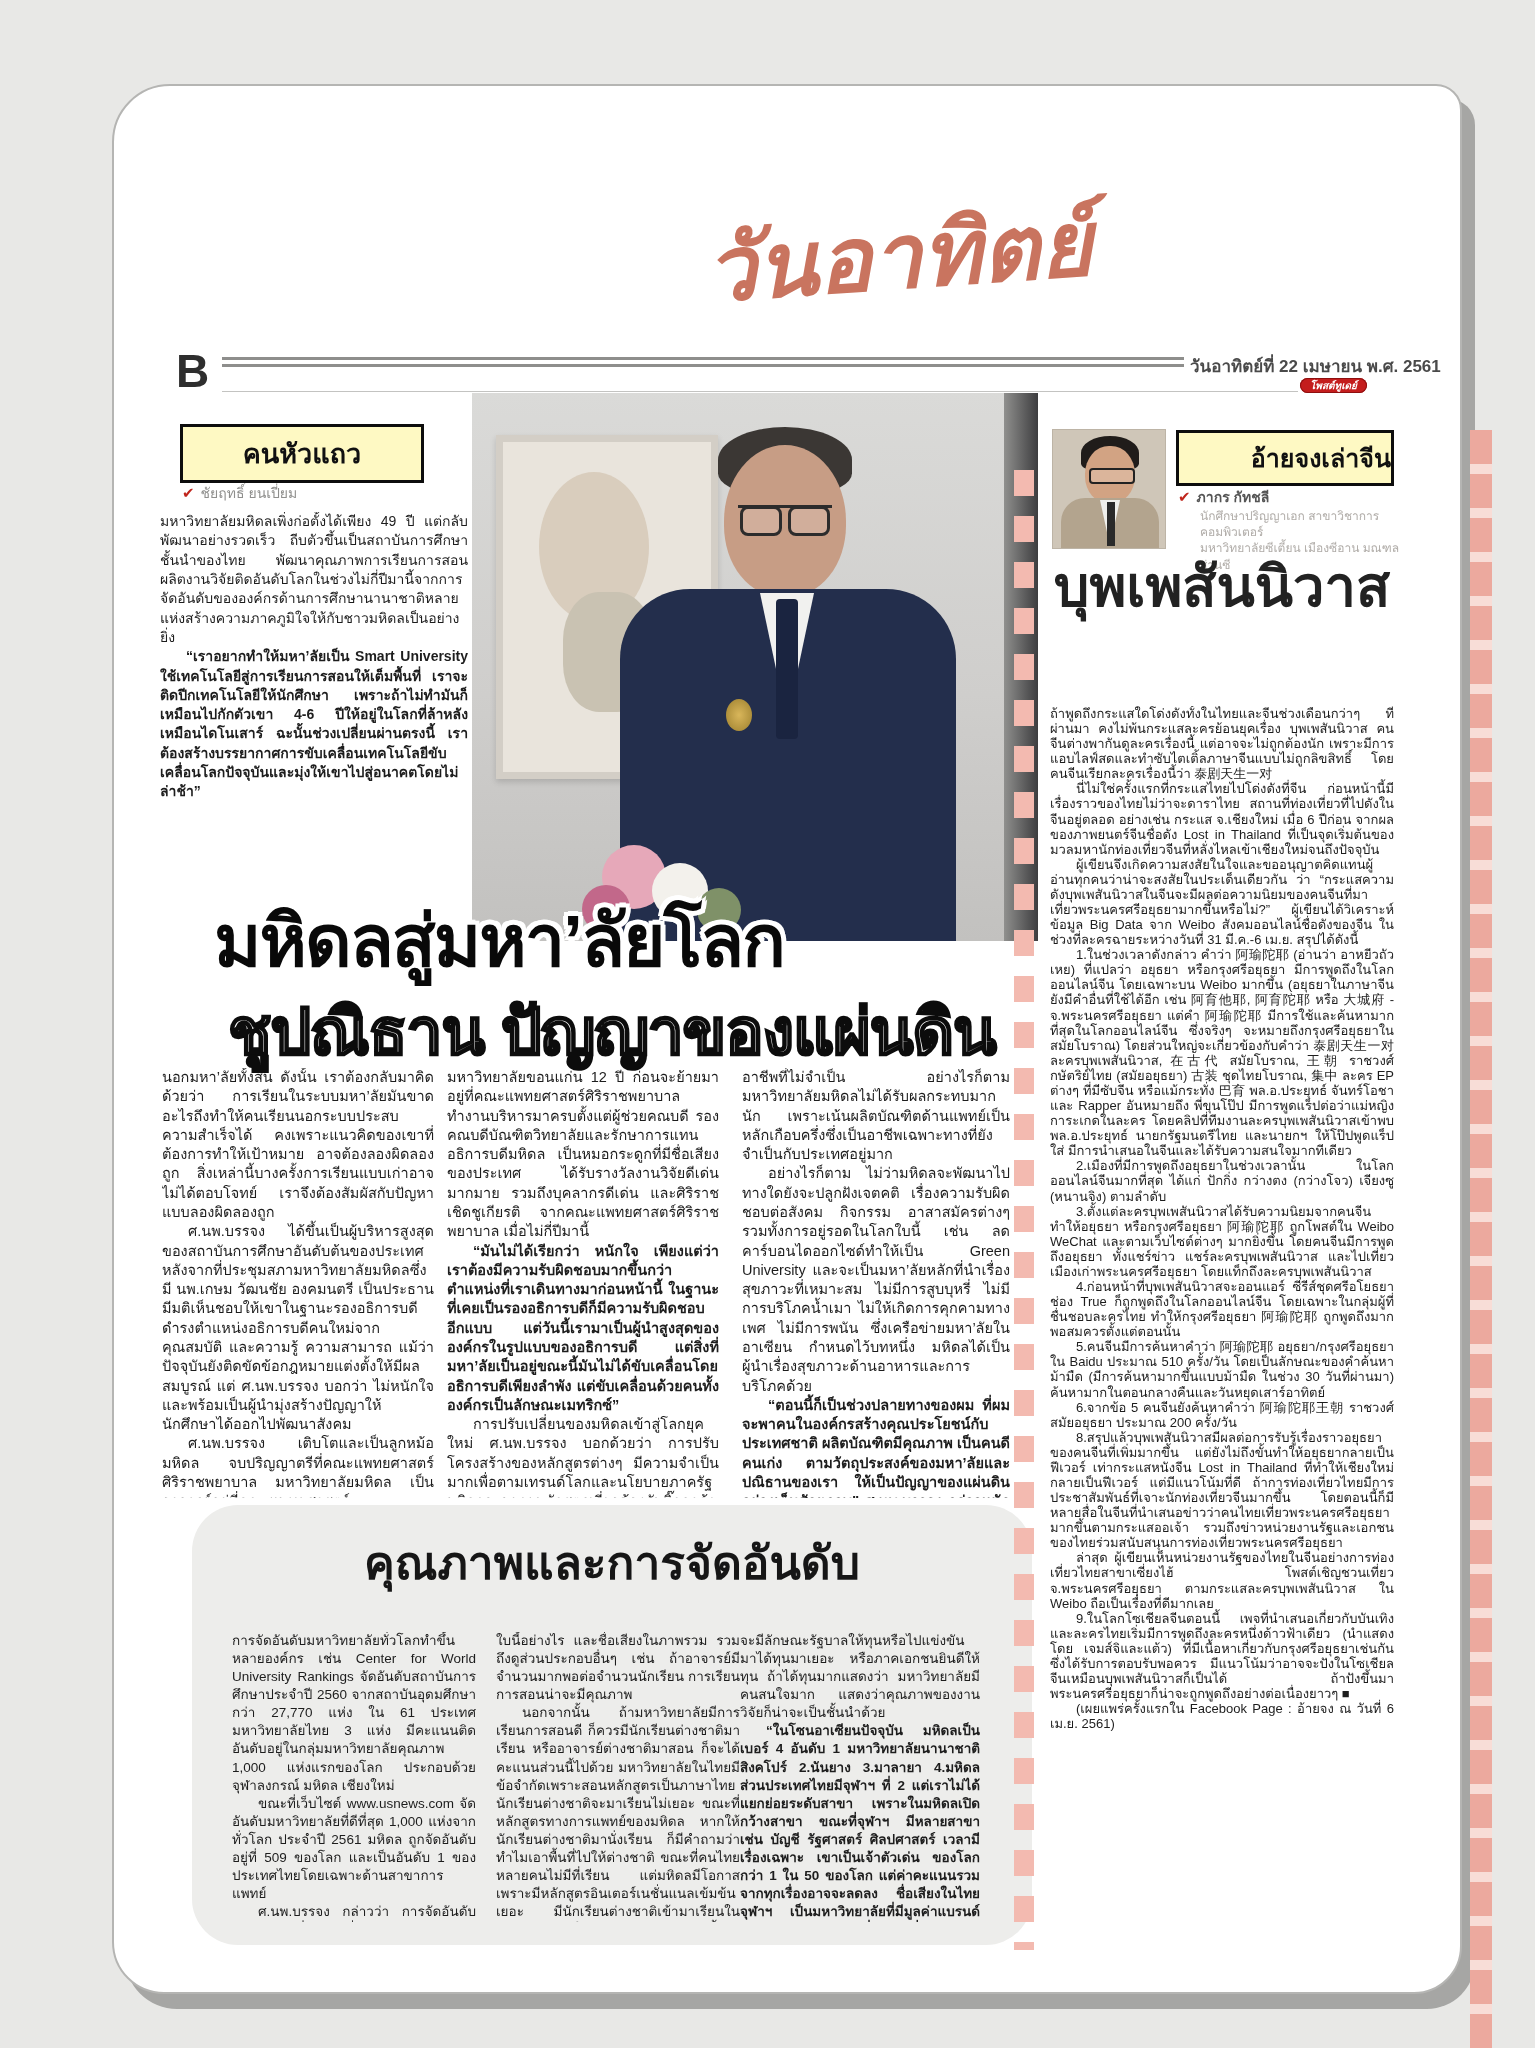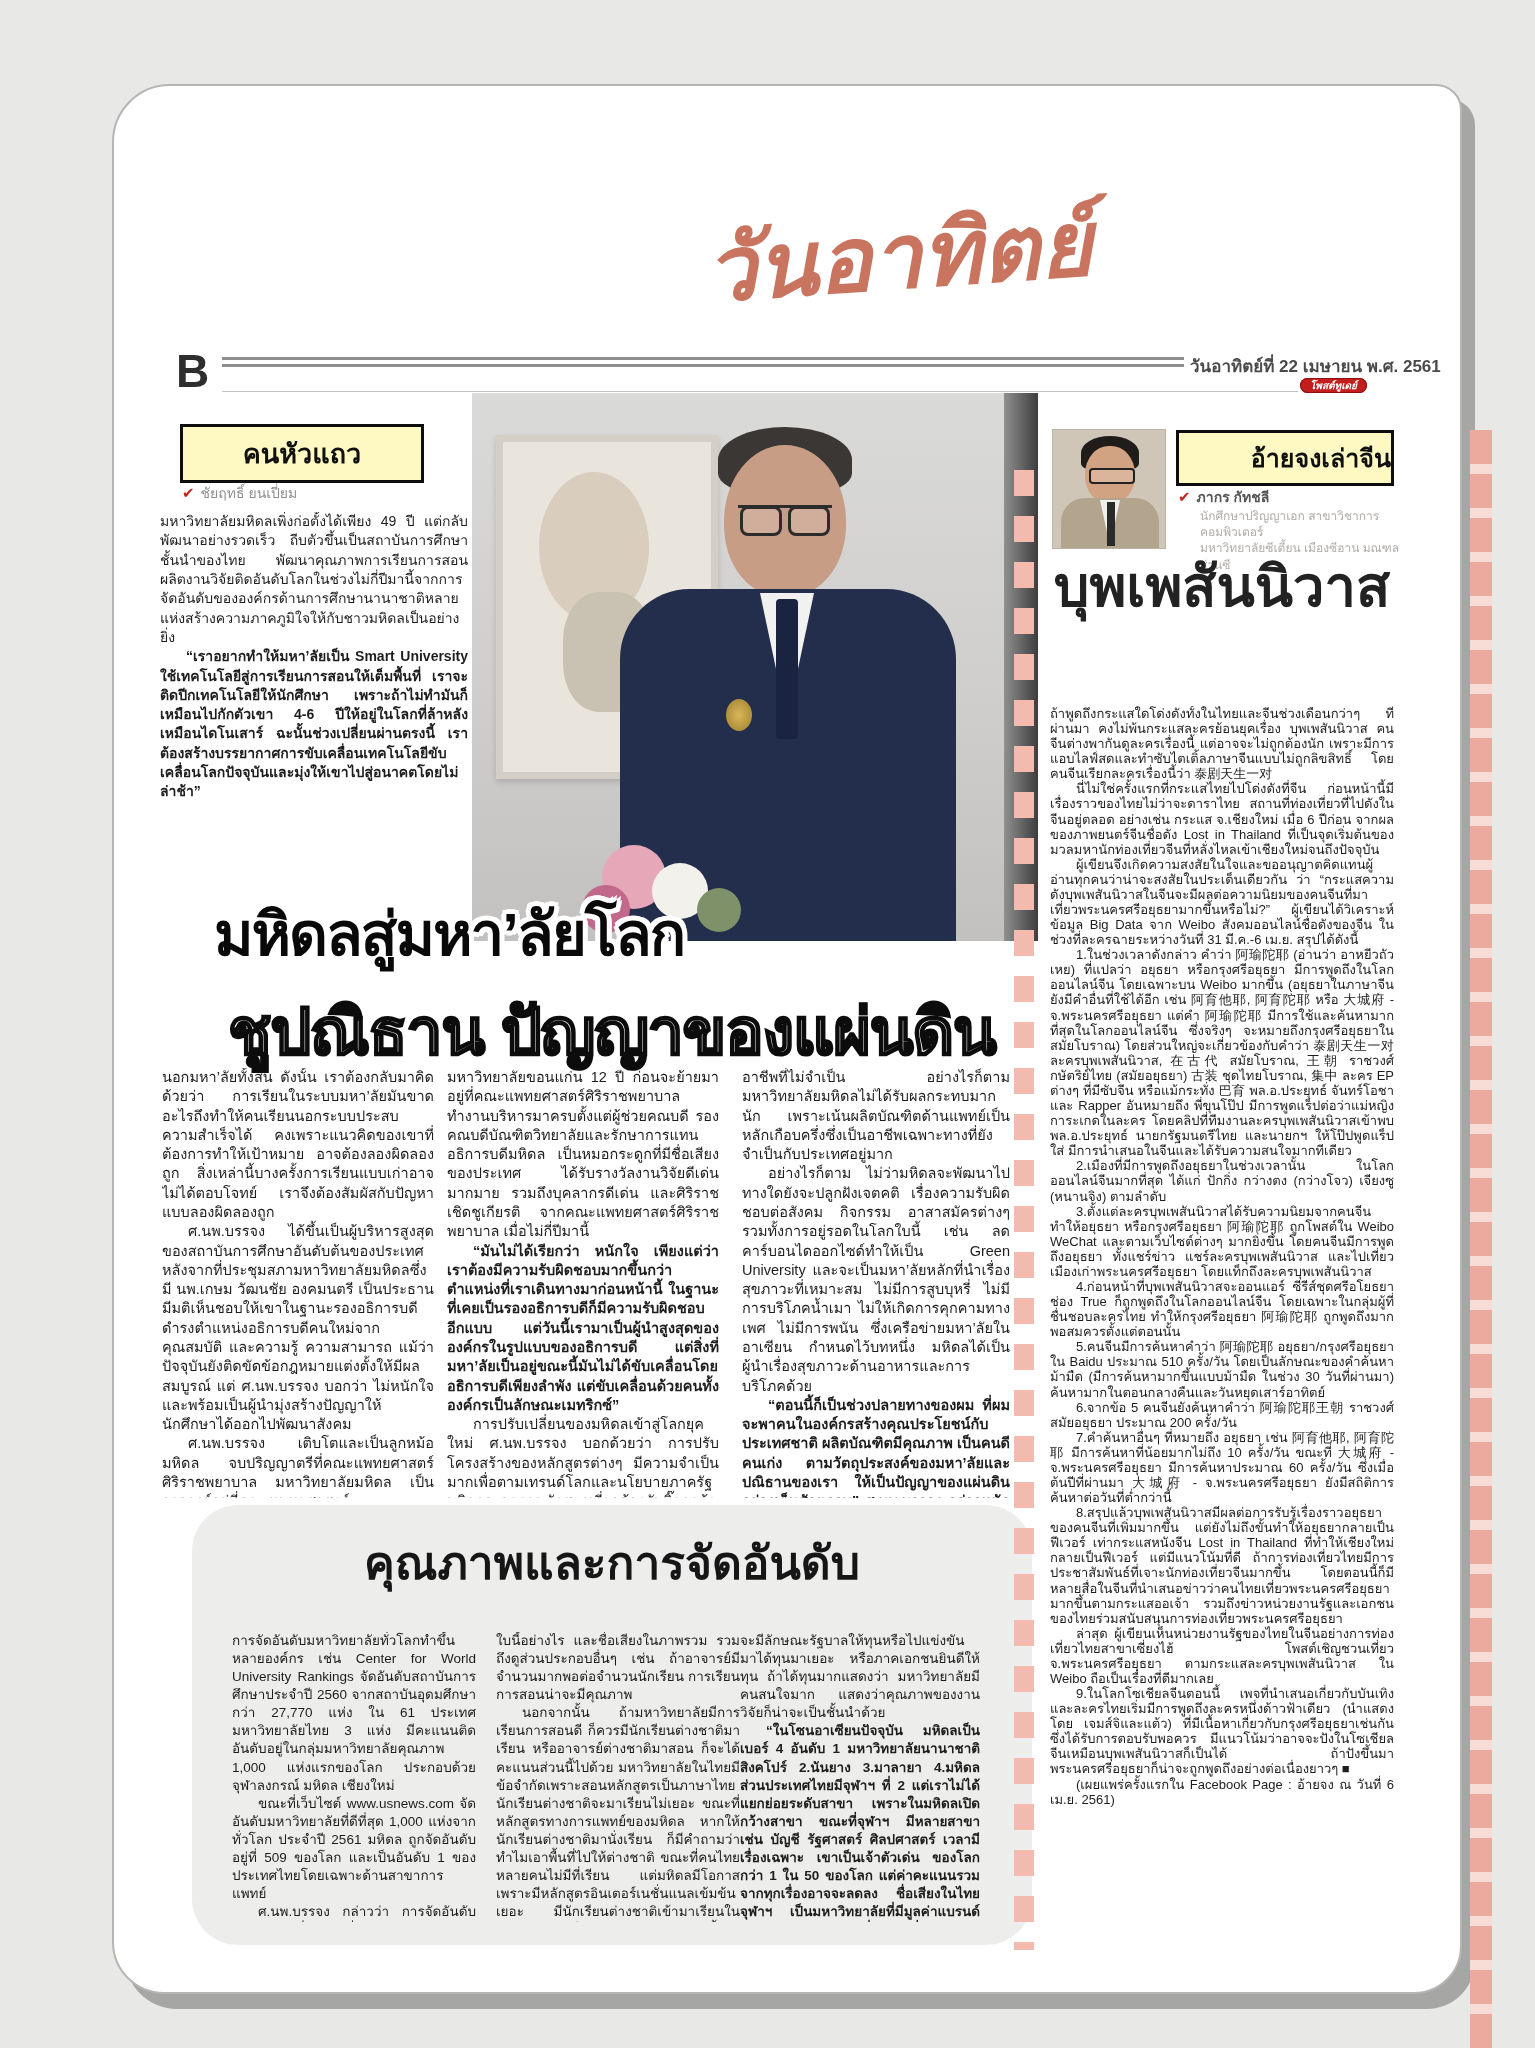--- a/index.html
+++ b/index.html
@@ -21,21 +21,21 @@
                 font-size:27px;padding:5px 0;color:#111;}
   .byline{font-size:14px;color:#8f8f8d;white-space:nowrap;}
   .byline .check{color:#c0251c;font-size:15px;margin-right:6px;}
   .byline b{color:#555;}
   .byline-sub{font-size:12px;color:#b0aca8;line-height:1.35;}
   .body-text{font-size:14px;line-height:1.38;text-align:justify;color:#1d1d1d;overflow:hidden;word-break:break-word;}
   .body-text p{margin:0;text-indent:26px;}
   .body-text p:first-child{text-indent:0;}
   .body-text p.q{font-weight:bold;}
   .main-col{font-size:14.5px;line-height:1.33;}
-  .headline{font-size:60px;font-weight:900;color:#090909;line-height:1;white-space:nowrap;letter-spacing:-2px;
+  .headline{font-size:72px;font-weight:900;color:#090909;line-height:1;white-space:nowrap;letter-spacing:-2px;
     text-shadow:-4px -4px 0 #fff,4px -4px 0 #fff,-4px 4px 0 #fff,4px 4px 0 #fff,0 -5px 0 #fff,0 5px 0 #fff,-5px 0 0 #fff,5px 0 0 #fff;}
   .subheadline{font-size:64px;font-weight:800;color:#fff;line-height:1;white-space:nowrap;letter-spacing:-1px;
     -webkit-text-stroke:2.5px #0c0c0c;text-shadow:0 0 1px #000;}
   .china-headline{font-size:56px;font-weight:800;color:#222;text-align:center;line-height:1.12;}
   .china-text{font-size:13px;line-height:1.16;}
   .box{background:#ededeb;border-radius:46px;}
   .box-heading{font-size:46px;font-weight:800;color:#161616;text-align:center;line-height:1;}
   .box-col{font-size:13.5px;line-height:1.34;}
   .dash-strip{background:repeating-linear-gradient(180deg,#f3bab0 0 26px,rgba(243,186,176,0) 26px 46px);}
   .salmon-strip{background:repeating-linear-gradient(180deg,#eca99e 0 34px,#f8ddd7 34px 44px);}
@@ -171,20 +171,19 @@
   <div class="abs body-text china-text" style="left:1050px;top:706px;width:344px;height:1248px;">
       <p>ถ้าพูดถึงกระแสใดโด่งดังทั้งในไทยและจีนช่วงเดือนกว่าๆ ที่ผ่านมา คงไม่พ้นกระแสละครย้อนยุคเรื่อง บุพเพสันนิวาส คนจีนต่างพากันดูละครเรื่องนี้ แต่อาจจะไม่ถูกต้องนัก เพราะมีการแอบไลฟ์สดและทำซับไตเติ้ลภาษาจีนแบบไม่ถูกลิขสิทธิ์ โดยคนจีนเรียกละครเรื่องนี้ว่า 泰剧天生一对</p>
       <p>นี่ไม่ใช่ครั้งแรกที่กระแสไทยไปโด่งดังที่จีน ก่อนหน้านี้มีเรื่องราวของไทยไม่ว่าจะดาราไทย สถานที่ท่องเที่ยวที่ไปดังในจีนอยู่ตลอด อย่างเช่น กระแส จ.เชียงใหม่ เมื่อ 6 ปีก่อน จากผลของภาพยนตร์จีนชื่อดัง Lost in Thailand ที่เป็นจุดเริ่มต้นของมวลมหานักท่องเที่ยวจีนที่หลั่งไหลเข้าเชียงใหม่จนถึงปัจจุบัน</p>
       <p>ผู้เขียนจึงเกิดความสงสัยในใจและขออนุญาตคิดแทนผู้อ่านทุกคนว่าน่าจะสงสัยในประเด็นเดียวกัน ว่า “กระแสความดังบุพเพสันนิวาสในจีนจะมีผลต่อความนิยมของคนจีนที่มาเที่ยวพระนครศรีอยุธยามากขึ้นหรือไม่?” ผู้เขียนได้วิเคราะห์ข้อมูล Big Data จาก Weibo สังคมออนไลน์ชื่อดังของจีน ในช่วงที่ละครฉายระหว่างวันที่ 31 มี.ค.-6 เม.ย. สรุปได้ดังนี้</p>
       <p>1.ในช่วงเวลาดังกล่าว คำว่า 阿瑜陀耶 (อ่านว่า อาหยีวถัวเหย) ที่แปลว่า อยุธยา หรือกรุงศรีอยุธยา มีการพูดถึงในโลกออนไลน์จีน โดยเฉพาะบน Weibo มากขึ้น (อยุธยาในภาษาจีนยังมีคำอื่นที่ใช้ได้อีก เช่น 阿育他耶, 阿育陀耶 หรือ 大城府 - จ.พระนครศรีอยุธยา แต่คำ 阿瑜陀耶 มีการใช้และค้นหามากที่สุดในโลกออนไลน์จีน ซึ่งจริงๆ จะหมายถึงกรุงศรีอยุธยาในสมัยโบราณ) โดยส่วนใหญ่จะเกี่ยวข้องกับคำว่า 泰剧天生一对 ละครบุพเพสันนิวาส, 在古代 สมัยโบราณ, 王朝 ราชวงศ์กษัตริย์ไทย (สมัยอยุธยา) 古装 ชุดไทยโบราณ, 集中 ละคร EP ต่างๆ ที่มีซับจีน หรือแม้กระทั่ง 巴育 พล.อ.ประยุทธ์ จันทร์โอชา และ Rapper อันหมายถึง พี่ขุนโป๊ป มีการพูดแร็ปต่อว่าแม่หญิงการะเกดในละคร โดยคลิปที่ทีมงานละครบุพเพสันนิวาสเข้าพบ พล.อ.ประยุทธ์ นายกรัฐมนตรีไทย และนายกฯ ให้โป๊ปพูดแร็ปใส่ มีการนำเสนอในจีนและได้รับความสนใจมากทีเดียว</p>
       <p>2.เมืองที่มีการพูดถึงอยุธยาในช่วงเวลานั้น ในโลกออนไลน์จีนมากที่สุด ได้แก่ ปักกิ่ง กว่างตง (กว่างโจว) เจียงซู (หนานจิง) ตามลำดับ</p>
       <p>3.ตั้งแต่ละครบุพเพสันนิวาสได้รับความนิยมจากคนจีน ทำให้อยุธยา หรือกรุงศรีอยุธยา 阿瑜陀耶 ถูกโพสต์ใน Weibo WeChat และตามเว็บไซต์ต่างๆ มากยิ่งขึ้น โดยคนจีนมีการพูดถึงอยุธยา ทั้งแชร์ข่าว แชร์ละครบุพเพสันนิวาส และไปเที่ยวเมืองเก่าพระนครศรีอยุธยา โดยแท็กถึงละครบุพเพสันนิวาส</p>
       <p>4.ก่อนหน้าที่บุพเพสันนิวาสจะออนแอร์ ซีรีส์ชุดศรีอโยธยา ช่อง True ก็ถูกพูดถึงในโลกออนไลน์จีน โดยเฉพาะในกลุ่มผู้ที่ชื่นชอบละครไทย ทำให้กรุงศรีอยุธยา 阿瑜陀耶 ถูกพูดถึงมากพอสมควรตั้งแต่ตอนนั้น</p>
       <p>5.คนจีนมีการค้นหาคำว่า 阿瑜陀耶 อยุธยา/กรุงศรีอยุธยา ใน Baidu ประมาณ 510 ครั้ง/วัน โดยเป็นลักษณะของคำค้นหาม้ามืด (มีการค้นหามากขึ้นแบบม้ามืด ในช่วง 30 วันที่ผ่านมา) ค้นหามากในตอนกลางคืนและวันหยุดเสาร์อาทิตย์</p>
       <p>6.จากข้อ 5 คนจีนยังค้นหาคำว่า 阿瑜陀耶王朝 ราชวงศ์สมัยอยุธยา ประมาณ 200 ครั้ง/วัน</p>
-      <p>7.คำค้นหาอื่นๆ ที่หมายถึง อยุธยา เช่น 阿育他耶, 阿育陀耶 มีการค้นหาที่น้อยมากไม่ถึง 10 ครั้ง/วัน ขณะที่ 大城府 - จ.พระนครศรีอยุธยา มีการค้นหาประมาณ 60 ครั้ง/วัน ซึ่งเมื่อต้นปีที่ผ่านมา 大城府 - จ.พระนครศรีอยุธยา ยังมีสถิติการค้นหาต่อวันที่ต่ำกว่านี้</p>
       <p>8.สรุปแล้วบุพเพสันนิวาสมีผลต่อการรับรู้เรื่องราวอยุธยาของคนจีนที่เพิ่มมากขึ้น แต่ยังไม่ถึงขั้นทำให้อยุธยากลายเป็นฟีเวอร์ เท่ากระแสหนังจีน Lost in Thailand ที่ทำให้เชียงใหม่กลายเป็นฟีเวอร์ แต่มีแนวโน้มที่ดี ถ้าการท่องเที่ยวไทยมีการประชาสัมพันธ์ที่เจาะนักท่องเที่ยวจีนมากขึ้น โดยตอนนี้ก็มีหลายสื่อในจีนที่นำเสนอข่าวว่าคนไทยเที่ยวพระนครศรีอยุธยามากขึ้นตามกระแสออเจ้า รวมถึงข่าวหน่วยงานรัฐและเอกชนของไทยร่วมสนับสนุนการท่องเที่ยวพระนครศรีอยุธยา</p>
       <p>ล่าสุด ผู้เขียนเห็นหน่วยงานรัฐของไทยในจีนอย่างการท่องเที่ยวไทยสาขาเซี่ยงไฮ้ โพสต์เชิญชวนเที่ยวจ.พระนครศรีอยุธยา ตามกระแสละครบุพเพสันนิวาส ใน Weibo ถือเป็นเรื่องที่ดีมากเลย</p>
       <p>9.ในโลกโซเชียลจีนตอนนี้ เพจที่นำเสนอเกี่ยวกับบันเทิงและละครไทยเริ่มมีการพูดถึงละครหนึ่งด้าวฟ้าเดียว (นำแสดงโดย เจมส์จิและแต้ว) ที่มีเนื้อหาเกี่ยวกับกรุงศรีอยุธยาเช่นกัน ซึ่งได้รับการตอบรับพอควร มีแนวโน้มว่าอาจจะปังในโซเชียลจีนเหมือนบุพเพสันนิวาสก็เป็นได้ ถ้าปังขึ้นมาพระนครศรีอยุธยาก็น่าจะถูกพูดถึงอย่างต่อเนื่องยาวๆ ■</p>
       <p>(เผยแพร่ครั้งแรกใน Facebook Page : อ้ายจง ณ วันที่ 6 เม.ย. 2561)</p>
     </div>
 
 </div>
 
 </body></html>

